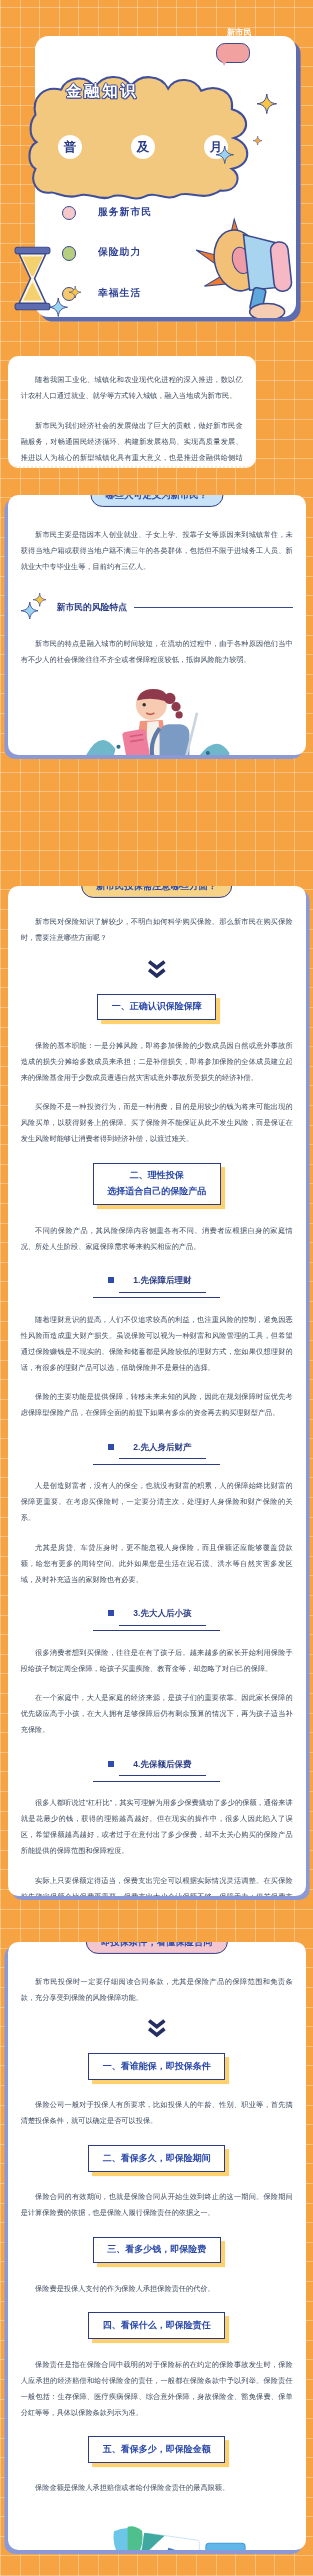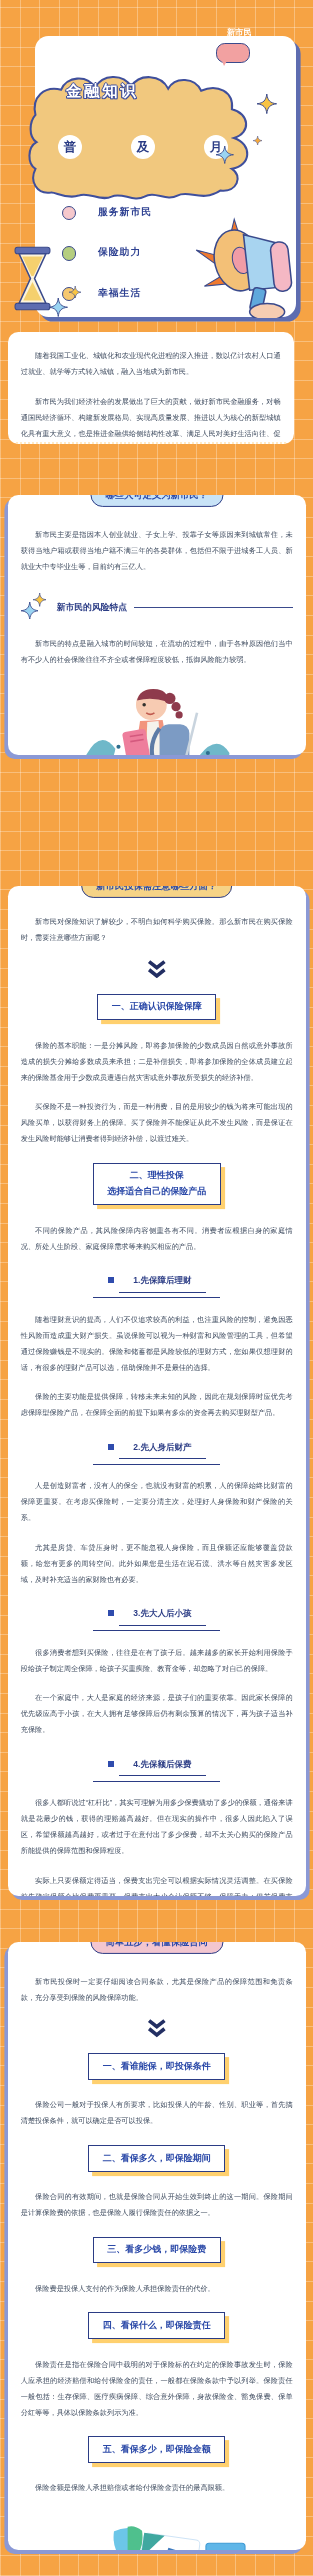--- a/index.html
+++ b/index.html
@@ -25,21 +25,21 @@
   #hero-chars{position:absolute;left:58px;top:135px;width:170px;display:flex;justify-content:space-between;z-index:3;}
   .char-circle{width:24px;height:24px;border-radius:50%;background:#fff;display:flex;align-items:center;justify-content:center;
     color:#2B3C85;font-size:12.4px;font-weight:900;}
   .hero-bullets{position:absolute;left:62px;top:206px;z-index:2;}
   .hero-bullet{display:flex;align-items:flex-start;margin-bottom:26px;}
   .dot{width:12.4px;height:12.4px;border-radius:50%;border:1px solid #3A4A8C;margin-right:21.6px;}
   .dot-pink{background:#F6C8CC;}.dot-green{background:#B5CE7F;}.dot-yellow{background:#F6C86F;}
   .hero-bullet span{color:#2E4192;font-weight:bold;font-size:9.8px;letter-spacing:1px;}
   .sparkle{position:absolute;z-index:4;}
   
-  #intro-card{left:7.7px;top:332px;width:286px;height:112px;overflow:hidden;}
+  #intro-card{left:7.7px;top:356px;width:248px;height:112px;overflow:hidden;}
   #intro-card::after{content:"";position:absolute;left:4.1px;right:4.1px;bottom:0;border-top:2.6px dotted #FFE9C4;}
   .body-text{color:#3D4A5E;font-size:7.2px;line-height:16px;text-align:justify;text-indent:2em;margin:13.4px 0;}
   .pad{padding:3.1px 13px 5.2px 13px;}
   
   .pill{position:absolute;left:50%;transform:translate(-50%,-50%);top:0;white-space:nowrap;
     border:1px solid #2B3C85;border-radius:515px;padding:4.6px 14.4px;font-size:9.3px;font-weight:bold;color:#2B49A8;z-index:3;}
   .pill-blue{background:#C8E3F7;}
   .pill-yellow{background:#F6D386;}
   .pill-pink{background:#F3C6D0;}
   #card-define{left:7.7px;top:495px;width:298px;height:260px;overflow:hidden;}
@@ -227,21 +227,21 @@
       <p class="body-text">很多消费者想到买保险，往往是在有了孩子后。越来越多的家长开始利用保险手段给孩子制定周全保障，给孩子买重疾险、教育金等，却忽略了对自己的保障。</p>
       <p class="body-text">在一个家庭中，大人是家庭的经济来源，是孩子们的重要依靠。因此家长保障的优先级应高于小孩，在大人拥有足够保障后仍有剩余预算的情况下，再为孩子适当补充保险。</p>
       <div class="sub-head"><span><i class="sq"></i><span>4.先保额后保费</span></span></div>
       <p class="body-text">很多人都听说过“杠杆比”，其实可理解为用多少保费撬动了多少的保额，通俗来讲就是花最少的钱，获得的理赔越高越好。但在现实的操作中，很多人因此陷入了误区，希望保额越高越好，或者过于在意付出了多少保费，却不太关心购买的保险产品所能提供的保障范围和保障程度。</p>
       <p class="body-text">实际上只要保额定得适当，保费支出完全可以根据实际情况灵活调整。在买保险前先确定保额会比保费更重要，保费支出太少会让保额不够，保障无力；但若保费支出太多，也会影响您的生活质量。足额保险应该是保险规划时的重中之重。</p>
 
     </div>
   </div>
 
   <div class="card shadow-l" id="card-steps">
-    <div class="pill pill-pink">简单五步，看懂保险合同</div>
+    <div class="pill pill-pink">即投保条件，看懂保险合同</div>
     <div class="pad" style="padding-top:18.5px;">
       <p class="body-text">新市民投保时一定要仔细阅读合同条款，尤其是保险产品的保障范围和免责条款，充分享受到保险的风险保障功能。</p>
       <svg class="chev" width="21.6" height="18.5" viewBox="0 0 42 36">
         <polyline points="6,3 21,15 36,3" fill="none" stroke="#232F63" stroke-width="7"></polyline>
         <polyline points="6,19 21,31 36,19" fill="none" stroke="#232F63" stroke-width="7"></polyline>
       </svg>
       <div class="head-box">一、看谁能保，即投保条件</div>
       <p class="body-text">保险公司一般对于投保人有所要求，比如投保人的年龄、性别、职业等，首先搞清楚投保条件，就可以确定是否可以投保。</p>
       <div class="head-box">二、看保多久，即保险期间</div>
       <p class="body-text">保险合同的有效期间，也就是保险合同从开始生效到终止的这一期间。保险期间是计算保险费的依据，也是保险人履行保险责任的依据之一。</p>

